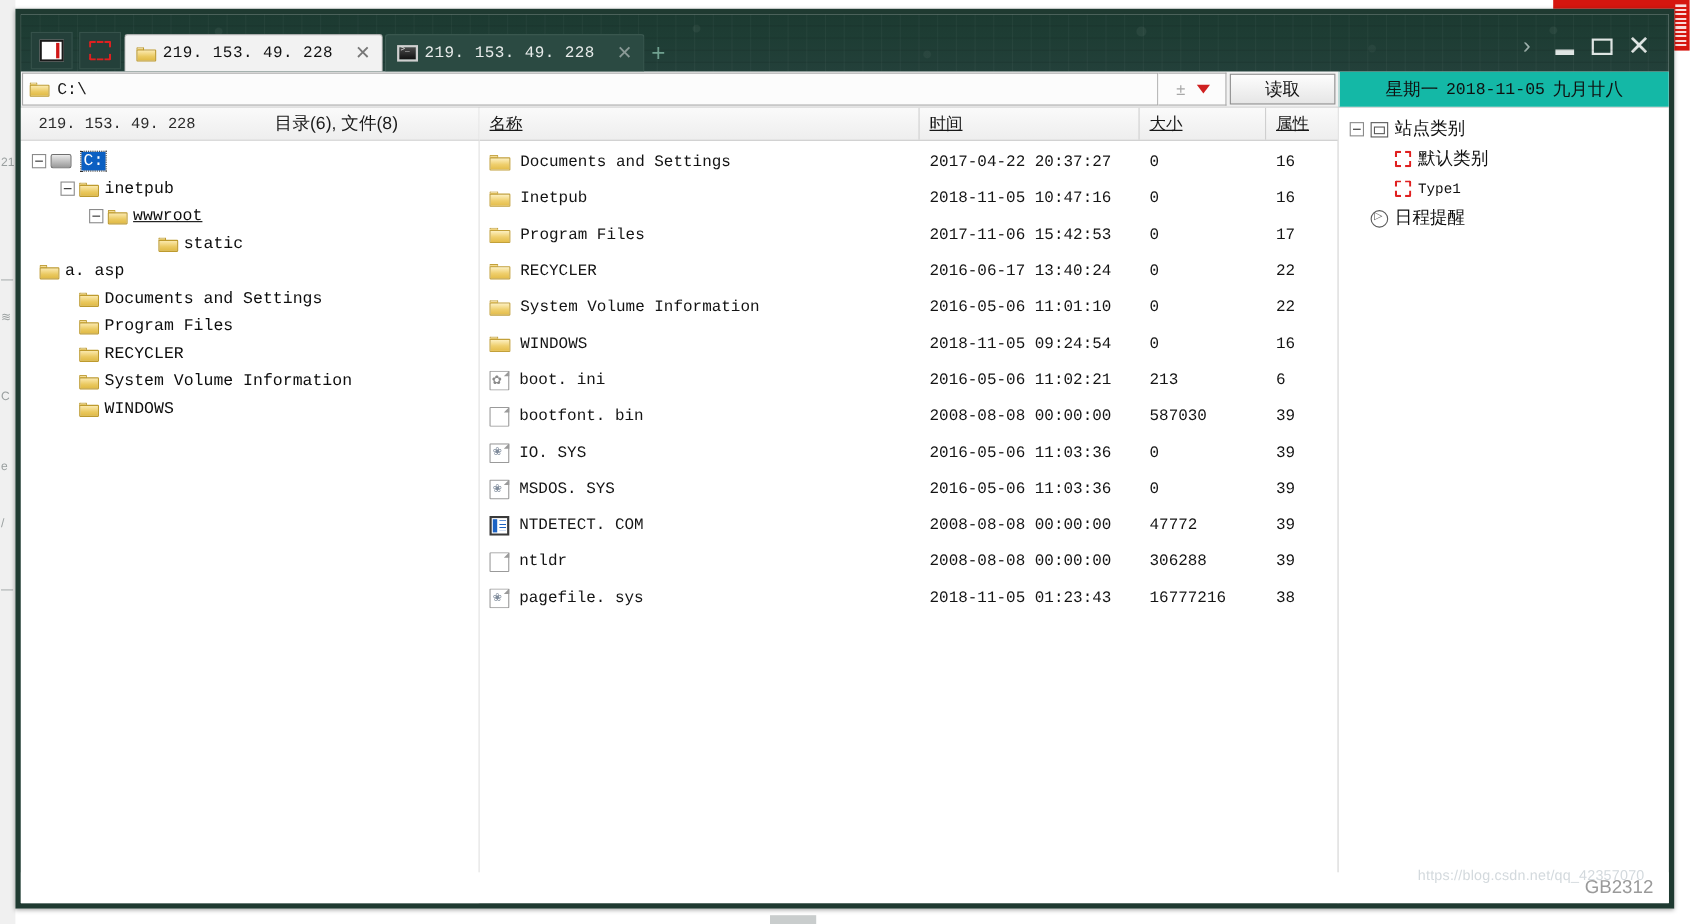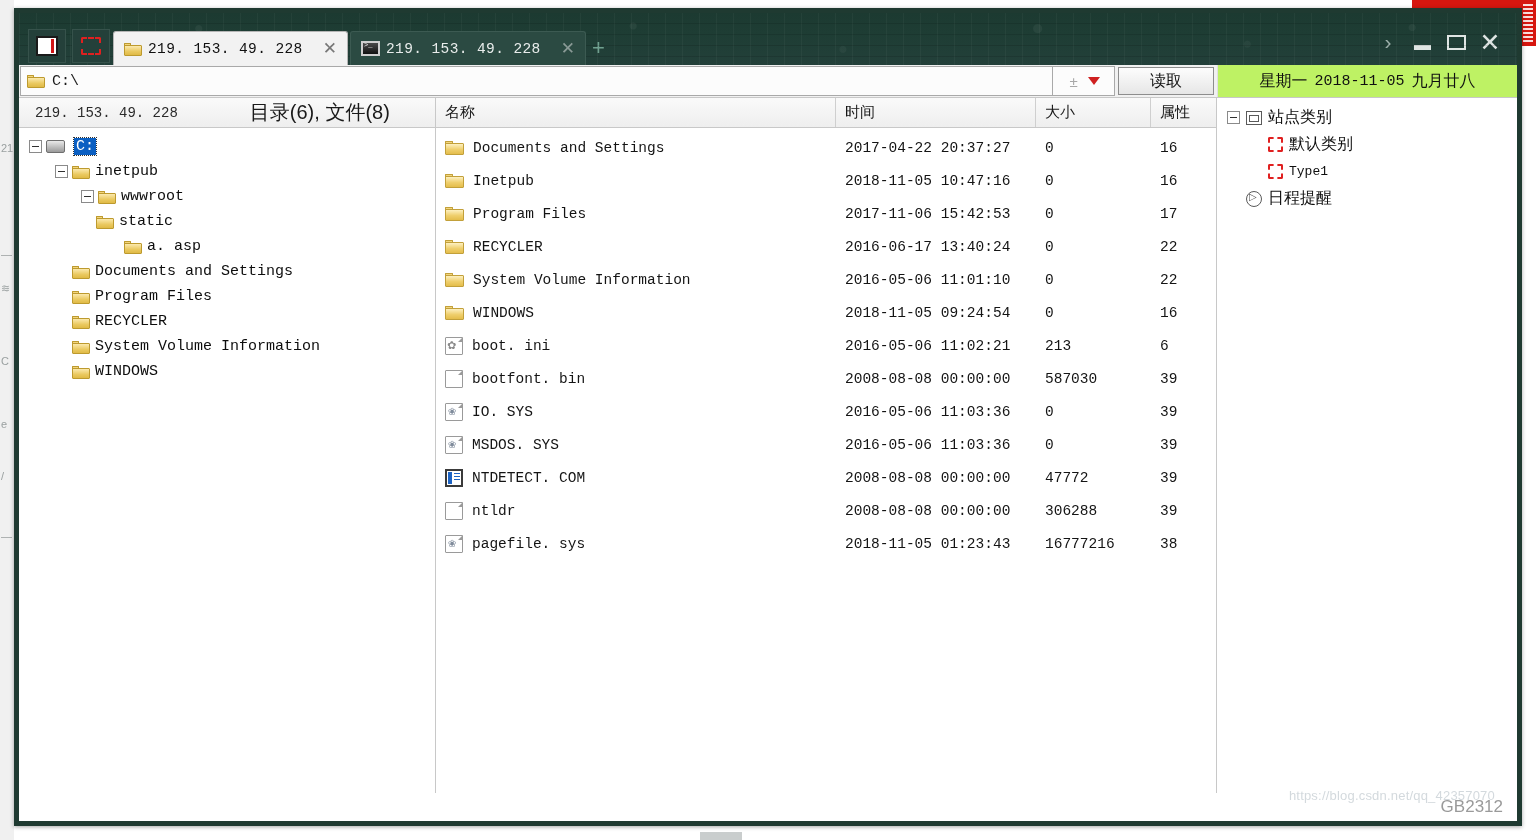--- a/index.html
+++ b/index.html
@@ -241,21 +241,21 @@
     width: 96px; flex: 0 0 auto;
     margin: 2px 3px;
     background: linear-gradient(#fdfdfd,#e6e6e6);
     border: 1px solid #8d8d8d;
     display: flex; align-items: center; justify-content: center;
     font-size: 16px; color: #111;
     box-sizing: border-box;
   }
   #date-area {
     width: 300px; flex: 0 0 auto;
-    background: #bef264;
+    background: #14b8a6;
     display: flex; align-items: center; justify-content: center;
     font-size: 16px; color: #101010;
     gap: 7px;
     border-left: 1px solid #e0e0e0;
     box-sizing: border-box;
   }
   #date-area .dnum { font-family: "Liberation Mono", monospace; font-size: 15px; }
 
   
   #body {
@@ -277,21 +277,21 @@
     background: linear-gradient(#fafafa,#eeeeee);
     border-bottom: 1px solid #c8c8c8;
     display: flex; align-items: center;
     box-sizing: border-box;
   }
   #left-head .hip {
     font-family: "Liberation Mono", monospace;
     font-size: 14px; color: #2a2a2a; margin-left: 16px;
   }
   #left-head .hcount {
-    font-size: 20px; color: #1a1a1a; margin-left: 72px;
+    font-size: 16px; color: #1a1a1a; margin-left: 72px;
   }
   #tree {
     flex: 1 1 auto; overflow: hidden;
     padding-top: 6px;
     background: #ffffff;
   }
   .tnode {
     height: 25px;
     display: flex; align-items: center;
     font-family: "Liberation Mono", monospace;
@@ -329,20 +329,21 @@
     box-sizing: border-box;
     background: #fff;
     border-right: 1px solid #c8c8c8;
   }
   #list-head {
     height: 30px; flex: 0 0 auto;
     background: linear-gradient(#fafafa,#eeeeee);
     border-bottom: 1px solid #c8c8c8;
     display: flex; align-items: stretch;
     box-sizing: border-box;
+    text-decoration: underline;
   }
   #list-head .col {
     display: flex; align-items: center;
     font-size: 15px; color: #171717;
     padding-left: 9px;
     border-right: 1px solid #cfcfcf;
     box-sizing: border-box;
   }
   .c-name { width: 400px; flex: 0 0 auto; }
   .c-time { width: 200px; flex: 0 0 auto; }
@@ -562,31 +563,31 @@
           <div class="tnode" style="padding-left: 10px;">
             <span class="exp"></span>
             <span class="drive-ico"></span>
             <span class="tlabel sel">C:</span>
           </div>
           <div class="tnode" style="padding-left: 36px;">
             <span class="exp"></span>
             <span class="folder-ico"></span>
             <span class="tlabel">inetpub</span>
           </div>
-          <div class="tnode" style="padding-left: 62px;">
+          <div class="tnode" style="padding-left: 62px; text-decoration: underline;">
             <span class="exp"></span>
             <span class="folder-ico"></span>
             <span class="tlabel">wwwroot</span>
           </div>
-          <div class="tnode" style="padding-left: 60px;">
+          <div class="tnode" style="padding-left: 60px; margin-left: 48px;">
             <span class="exp none"></span>
             <span class="folder-ico"></span>
             <span class="tlabel">static</span>
           </div>
-          <div class="tnode" style="padding-left: 88px;">
+          <div class="tnode" style="">
             <span class="exp none"></span>
             <span class="folder-ico"></span>
             <span class="tlabel">a. asp</span>
           </div>
           <div class="tnode" style="padding-left: 36px;">
             <span class="exp none"></span>
             <span class="folder-ico"></span>
             <span class="tlabel">Documents and Settings</span>
           </div>
           <div class="tnode" style="padding-left: 36px;">

